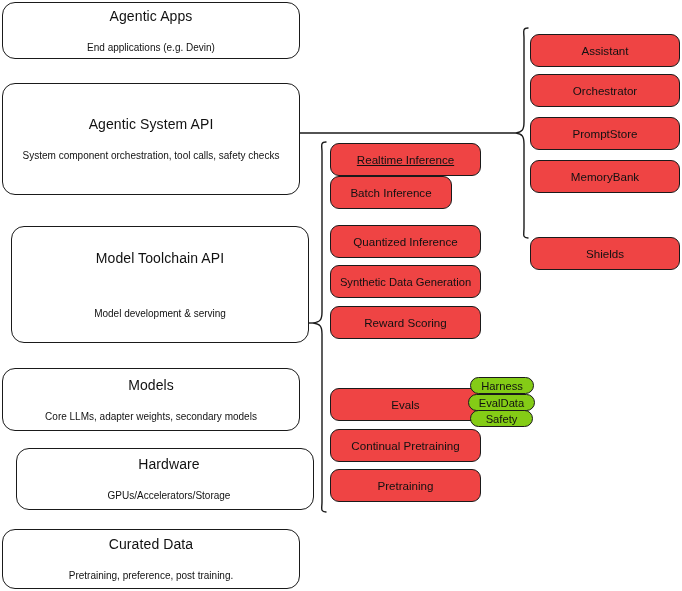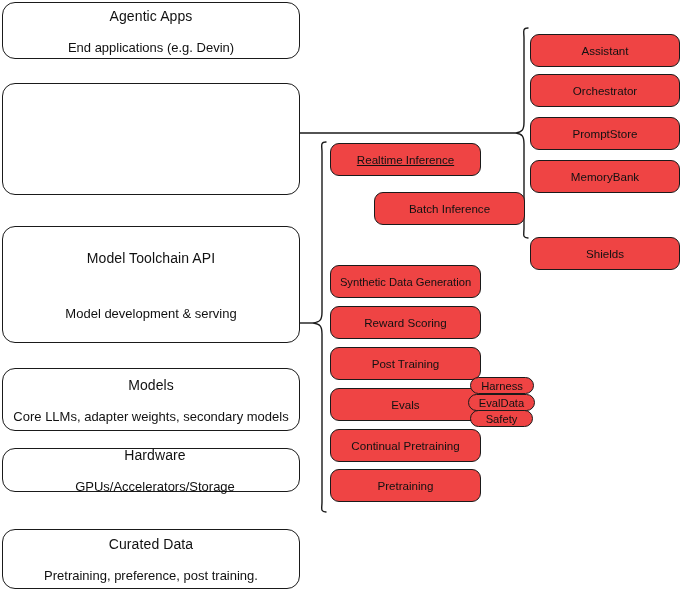--- a/index.html
+++ b/index.html
@@ -35,21 +35,21 @@
     z-index: 3;
   }
   .node .title {
     font-size: 12.5px;
     line-height: 15px;
     color: #111111;
     letter-spacing: .1px;
     white-space: nowrap;
   }
   .node .subtitle {
-    font-size: 13px;
+    font-size: 10px;
     line-height: 11px;
     color: #111111;
     margin-top: 18px;
     white-space: nowrap;
   }
 
   
   .stack-node .title { font-size: 14px; }
 
   
@@ -67,21 +67,21 @@
     white-space: nowrap;
     z-index: 3;
   }
 
   
   .pill {
     position: absolute;
     box-sizing: border-box;
     border: 1.4px solid #1a1a1a;
     border-radius: 999px;
-    background: #ef4444;
+    background: #84cc16;
     display: flex;
     align-items: center;
     justify-content: center;
     font-size: 11.2px;
     color: #111111;
     white-space: nowrap;
     z-index: 6;
   }
 
   
@@ -131,52 +131,54 @@
       <path d="M0 7 L13 7" fill="none" stroke="#1a1a1a" stroke-width="1.4"></path>
     </svg>
   </div>
 
   <div class="node stack-node" style="left:2px; top:2px; width:298px; height:57px;">
     <span class="title">Agentic Apps</span>
     <span class="subtitle">End applications (e.g. Devin)</span>
   </div>
 
   <div class="node stack-node" style="left:2px; top:83px; width:298px; height:112px;">
-  </div>
-
-  <div class="node stack-node" style="left:2px; top:226px; width:298px; height:117px;gap:24px;">
+    <span class="title">Agentic System API</span>
+    <span class="subtitle">System component orchestration, tool calls, safety checks</span>
+  </div>
+
+  <div class="node stack-node" style="left:11px; top:226px; width:298px; height:117px;gap:24px;">
     <span class="title">Model Toolchain API</span>
     <span class="subtitle">Model development &amp; serving</span>
   </div>
 
   <div class="node stack-node" style="left:2px; top:368px; width:298px; height:63px;">
     <span class="title">Models</span>
     <span class="subtitle">Core LLMs, adapter weights, secondary models</span>
   </div>
 
-  <div class="node stack-node" style="left:2px; top:448px; width:298px; height:44px;padding-left:8px;">
+  <div class="node stack-node" style="left:16px; top:448px; width:298px; height:62px;padding-left:8px;">
     <span class="title">Hardware</span>
     <span class="subtitle">GPUs/Accelerators/Storage</span>
   </div>
 
   <div class="node stack-node" style="left:2px; top:529px; width:298px; height:60px;">
     <span class="title">Curated Data</span>
     <span class="subtitle">Pretraining, preference, post training.</span>
   </div>
 
   <div class="chip" style="left:330px; top:143px; width:151px; height:33px;text-decoration:underline;">Realtime Inference</div>
 
-  <div class="chip" style="left:330px; top:192px; width:151px; height:33px;margin-left:44px;">Batch Inference</div>
-
+  <div class="chip" style="left:330px; top:176px; width:122px; height:33px;">Batch Inference</div>
+
+  <div class="chip" style="left:330px; top:225px; width:151px; height:33px;">Quantized Inference</div>
 
   <div class="chip" style="left:330px; top:265px; width:151px; height:33px; font-size:11.2px;">Synthetic Data Generation</div>
 
   <div class="chip" style="left:330px; top:306px; width:151px; height:33px;">Reward Scoring</div>
 
-  <div class="chip" style="left:330px; top:347px; width:151px; height:33px;">Post Training</div>
 
   <div class="chip" style="left:330px; top:388px; width:151px; height:33px;text-align:center;">Evals</div>
 
   <div class="chip" style="left:330px; top:429px; width:151px; height:33px;">Continual Pretraining</div>
 
   <div class="chip" style="left:330px; top:469px; width:151px; height:33px;">Pretraining</div>
 
   <div class="pill" style="left:470px; top:377px; width:64px; height:17px;">Harness</div>
 
   <div class="pill" style="left:468px; top:394px; width:67px; height:17px;">EvalData</div>

